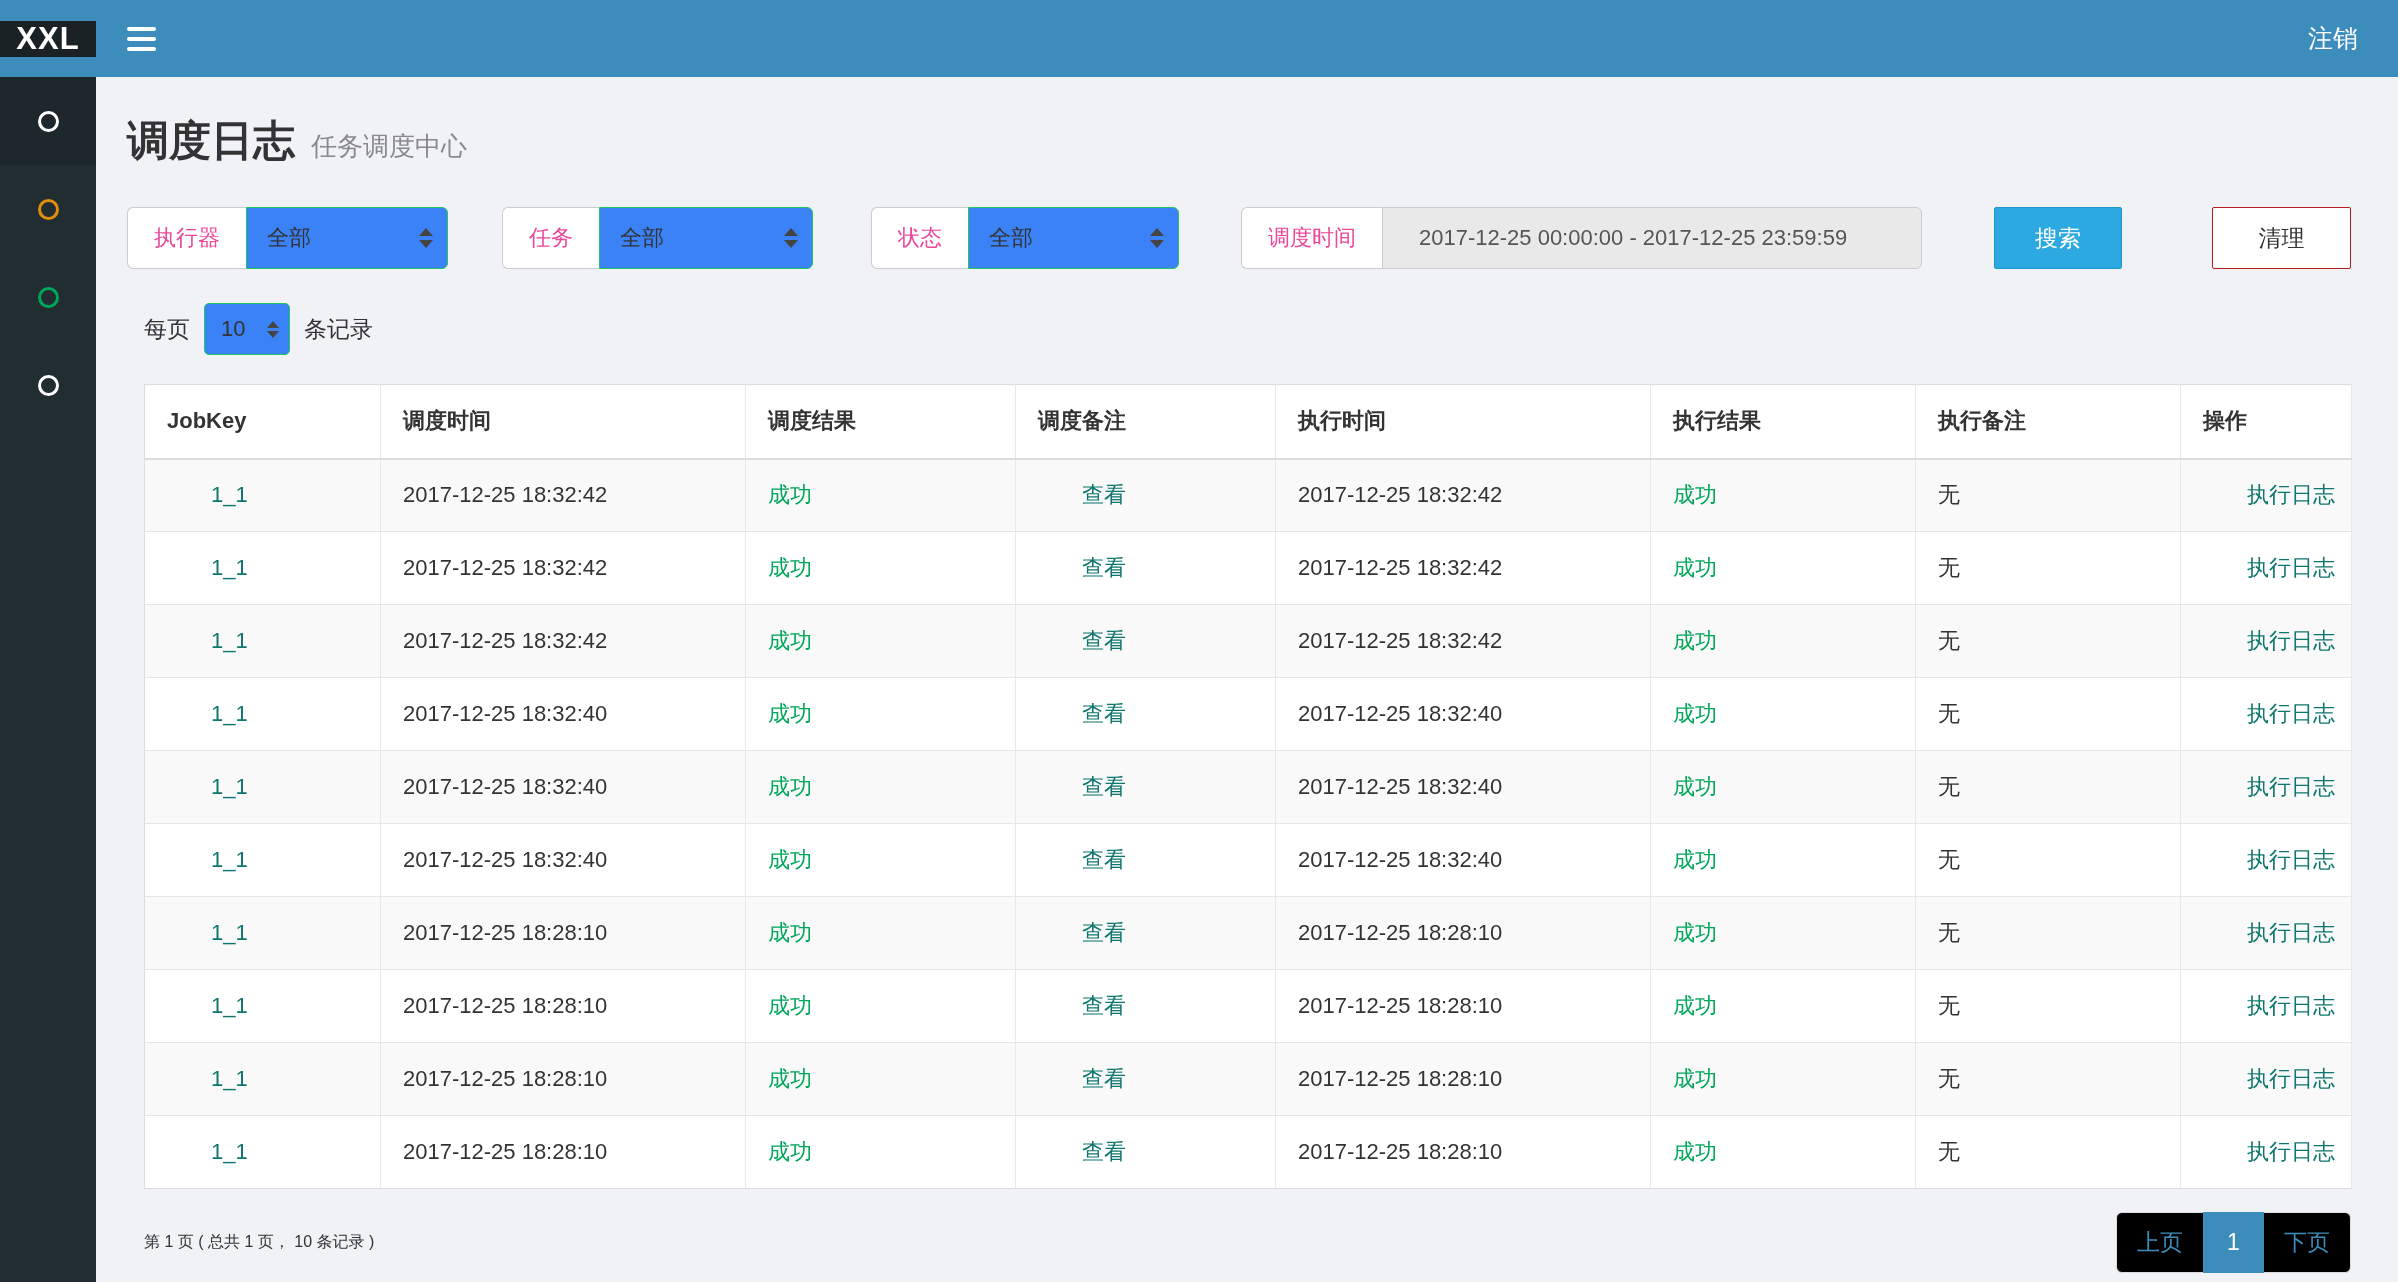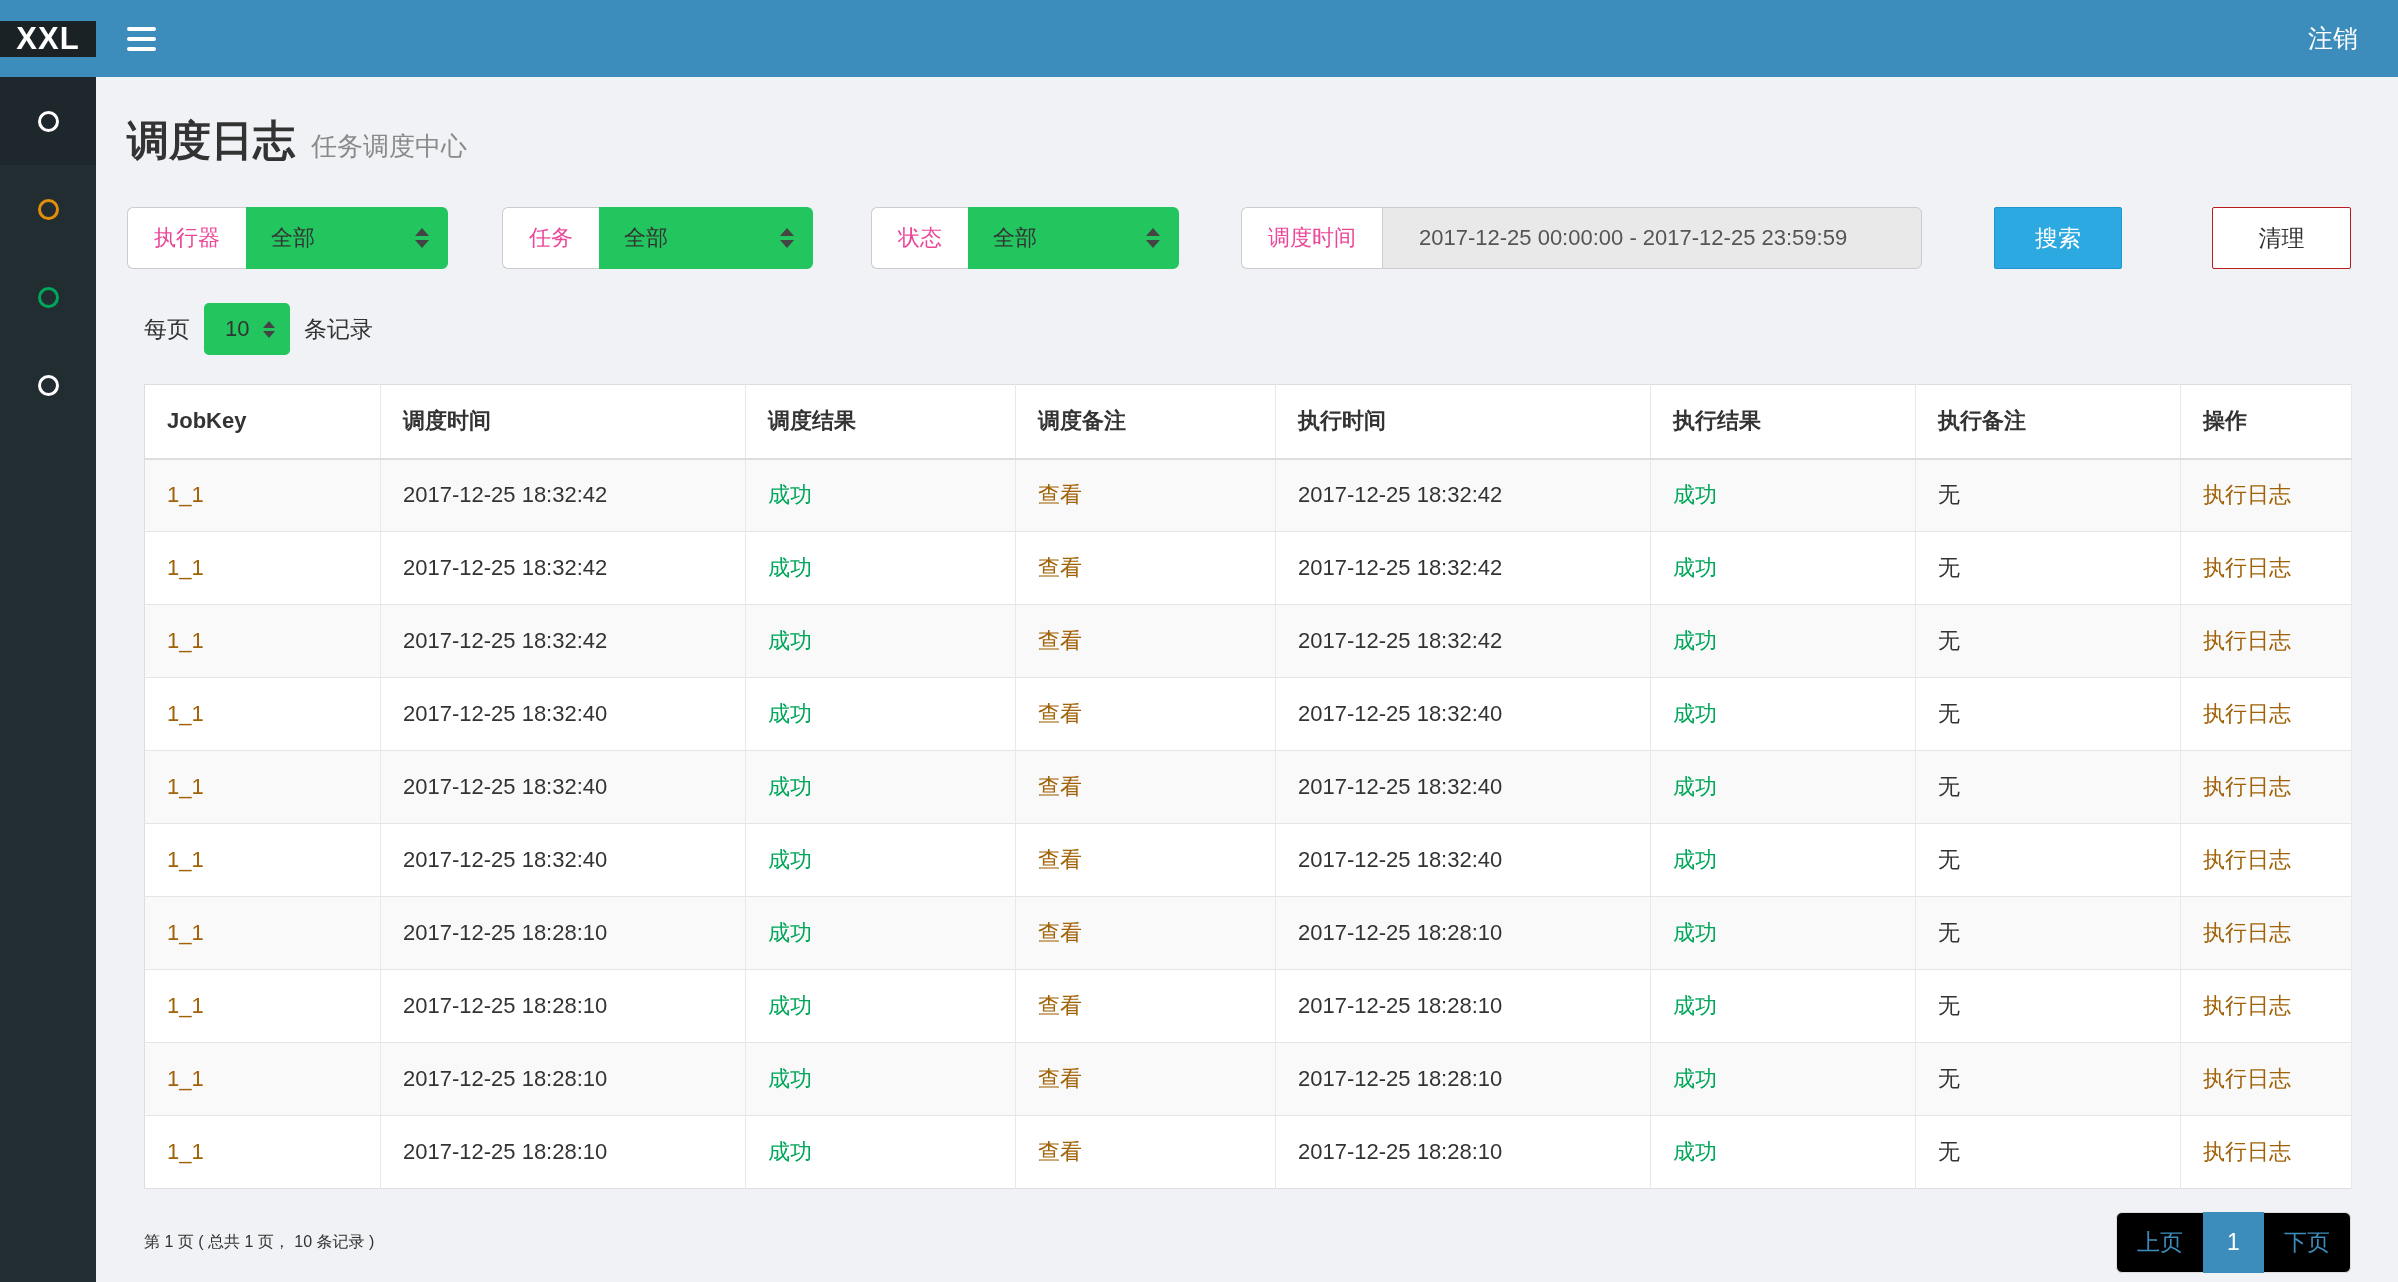--- a/index.html
+++ b/index.html
@@ -32,21 +32,21 @@
   .page-title { font-size:42px; font-weight:bold; color:#333; }
   .page-subtitle { font-size:26px; color:#8a8a8a; margin-left:16px; }
 
   
   .filter-row { display:flex; align-items:center; height:62px; margin-bottom:34px; }
   .input-group { display:flex; height:62px; }
   .fg-job { margin-left:54px; }
   .fg-status { margin-left:58px; }
   .fg-time { margin-left:62px; }
   .addon { display:flex; align-items:center; padding:0 26px; background:#fff; border:1px solid #ccc; border-right:none; border-radius:6px 0 0 6px; font-size:22px; color:#ec4899; white-space:nowrap; }
-  .select-box { display:flex; align-items:center; justify-content:space-between; background:#22c55e; border:5px solid #22c55e; border-radius:0 6px 6px 0; padding:0 14px 0 20px; font-size:22px; color:#333; cursor:pointer; height:62px; }
+  .select-box { display:flex; align-items:center; justify-content:space-between; background:#3b82f6; border:1px solid #22c55e; border-radius:0 6px 6px 0; padding:0 14px 0 20px; font-size:22px; color:#333; cursor:pointer; height:62px; }
   .w-exec { width:202px; }
   .w-job { width:214px; }
   .w-status { width:211px; }
   .spinner { display:flex; flex-direction:column; align-items:center; margin-left:16px; }
   .tri-up { width:0; height:0; border-left:7px solid transparent; border-right:7px solid transparent; border-bottom:8px solid #444; margin-bottom:4px; }
   .tri-down { width:0; height:0; border-left:7px solid transparent; border-right:7px solid transparent; border-top:8px solid #444; }
   .date-input { display:flex; align-items:center; background:#e9e9e9; border:1px solid #ccc; border-radius:0 6px 6px 0; padding:0 36px; font-size:22px; color:#555; width:540px; white-space:nowrap; overflow:hidden; }
   .btn { display:flex; align-items:center; justify-content:center; height:62px; border-radius:2px; font-size:23px; cursor:pointer; }
   .btn-search { width:128px; background:#2ca9e1; border:1px solid #1f97cf; color:#fff; margin-left:72px; }
   .btn-clear { width:139px; background:#fff; border:1px solid #b91c1c; color:#333; margin-left:auto; }
@@ -65,21 +65,21 @@
   .log-table tbody tr:nth-child(odd) { background:#f9f9f9; }
   .log-table tbody tr:nth-child(even) { background:#fff; }
   .log-table th:nth-child(1), .log-table td:nth-child(1) { width:236px; }
   .log-table th:nth-child(2), .log-table td:nth-child(2) { width:365px; }
   .log-table th:nth-child(3), .log-table td:nth-child(3) { width:270px; }
   .log-table th:nth-child(4), .log-table td:nth-child(4) { width:260px; }
   .log-table th:nth-child(5), .log-table td:nth-child(5) { width:375px; }
   .log-table th:nth-child(6), .log-table td:nth-child(6) { width:265px; }
   .log-table th:nth-child(7), .log-table td:nth-child(7) { width:265px; }
   .log-table th:nth-child(8), .log-table td:nth-child(8) { width:171px; }
-  .link { color:#a16207; cursor:pointer; }
+  .link { color:#0f766e; cursor:pointer;margin-left:44px; }
   .ok { color:#00a65a; }
 
   
   .footer-row { display:flex; align-items:center; margin:23px 0 0 17px; }
   .page-info { font-size:16px; color:#333; }
   .pagination { margin-left:auto; display:flex; }
   .page-btn { min-width:84px; height:61px; display:flex; align-items:center; justify-content:center; font-size:23px; background:#000000; border:1px solid #ddd; color:#3c8dbc; cursor:pointer; padding:16px 20px; }
   .page-btn:not(:first-child) { margin-left:-1px; }
   .page-btn.prev { border-radius:6px 0 0 6px; }
   .page-btn.next { border-radius:0 6px 6px 0; }

